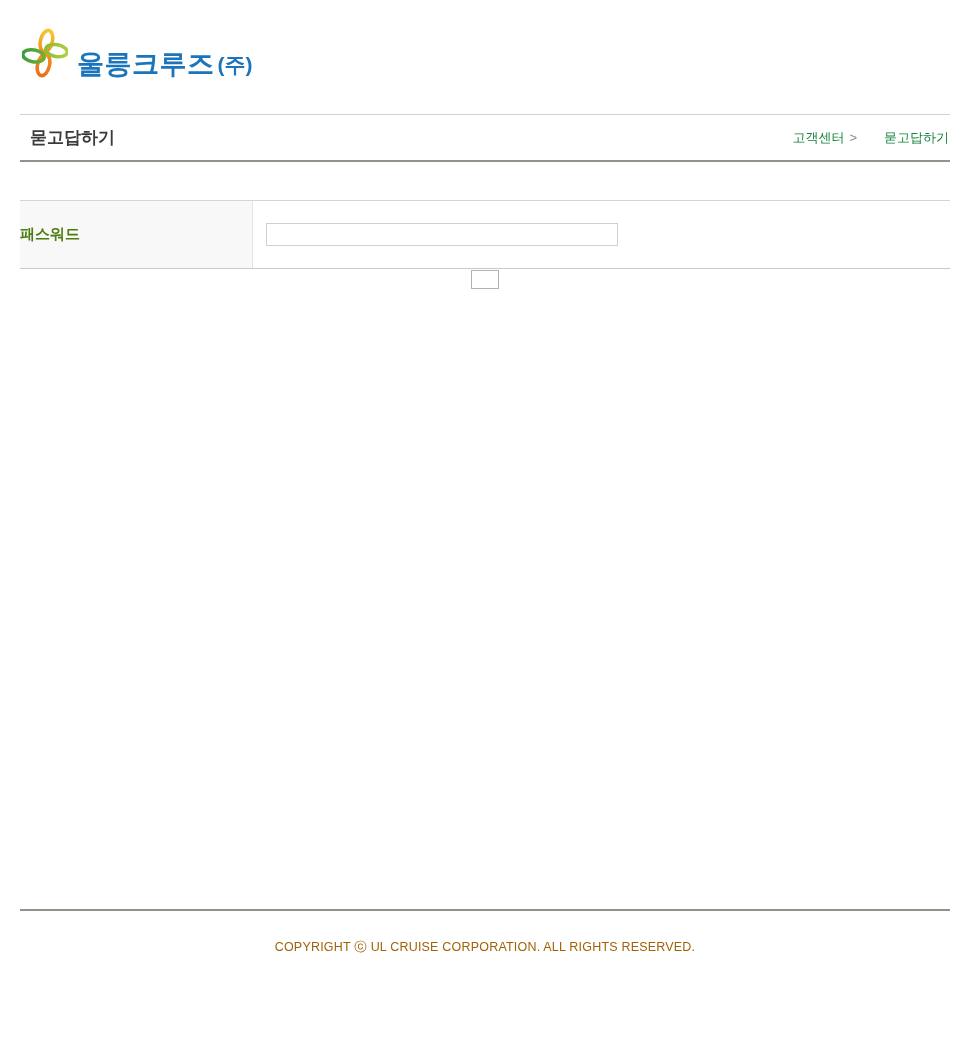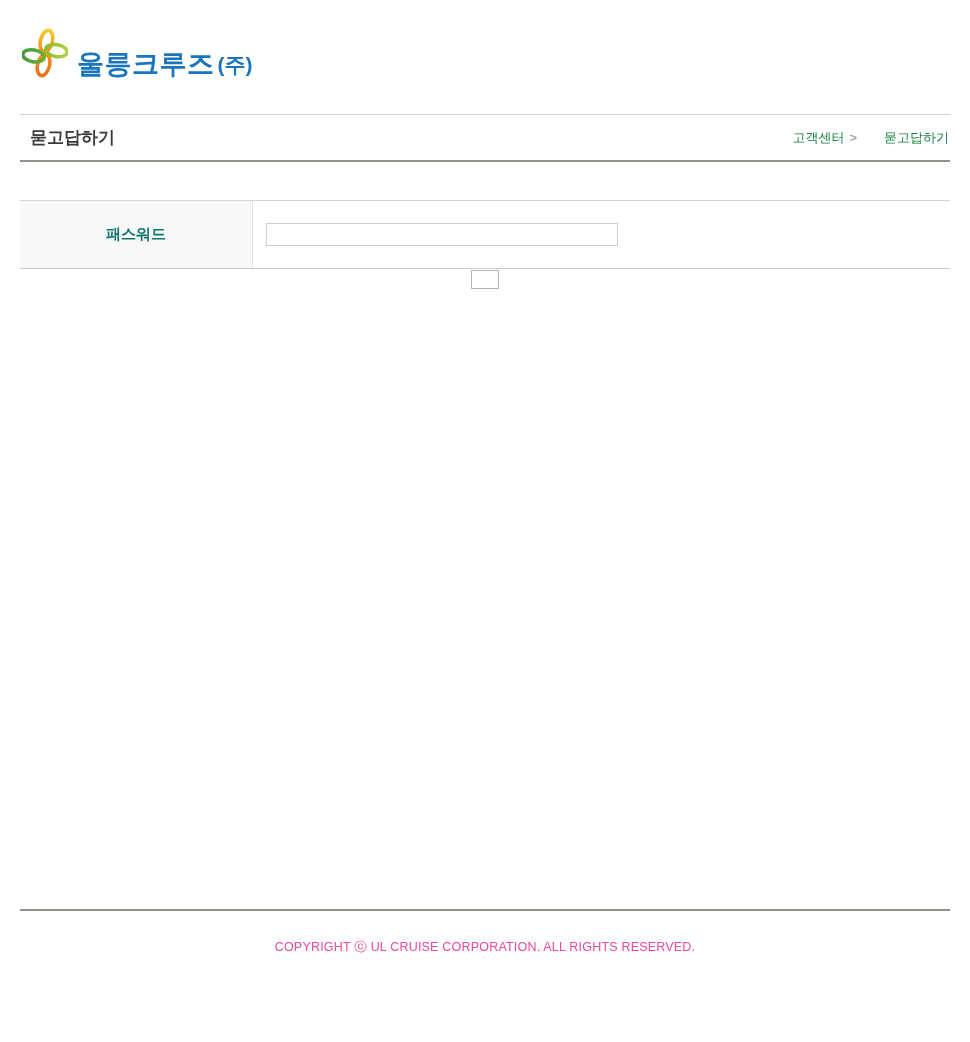--- a/index.html
+++ b/index.html
@@ -34,40 +34,40 @@
   .bc-link { color:#15803d; text-decoration:none; cursor:pointer; }
   .bc-sep { margin-left:5px; }
   .bc-current { margin-left:27px; }
   .form-table {
     position:absolute; left:20px; top:200px; width:930px; height:69px;
     border-top:1px solid #d4d4d4; border-bottom:1px solid #c9c9c9;
     display:flex;
   }
   .label-cell {
     width:233px; background:#f8f8f8; border-right:1px solid #e3e3e3;
-    display:flex; align-items:center; justify-content:center;
-    font-size:15px; font-weight:700; color:#0f766e;
+    display:flex; align-items:center; justify-content:flex-start;
+    font-size:15px; font-weight:700; color:#4d7c0f;
   }
   .input-cell { flex:1; display:flex; align-items:center; padding-left:13px; background:#ffffff; }
   .password-input {
     width:352px; height:23px; border:1px solid #cfcfcf; background:#ffffff;
     padding:2px 5px; font-size:13px; font-family:"Liberation Sans", sans-serif;
   }
   .submit-button {
     position:absolute; left:471px; top:270px; width:28px; height:19px;
     border:1px solid #b3b3b3; background:#ffffff; cursor:pointer; padding:0;
     font-size:11px; line-height:1;
   }
   .footer-divider {
     position:absolute; left:20px; top:909px; width:930px; height:0;
     border-top:2px solid #94908a;
   }
   .copyright {
     position:absolute; left:0; top:939px; width:970px; text-align:center;
-    font-size:12.5px; color:#ec4899; letter-spacing:0.2px;
+    font-size:12.5px; color:#a16207; letter-spacing:0.2px;
   }
 </style>
 </head>
 <body>
 
 <div>
 
   <a class="logo">
     <span style="display:inline-flex;">
       <svg width="46" height="50" viewBox="0 0 48 52" xmlns="http://www.w3.org/2000/svg">

